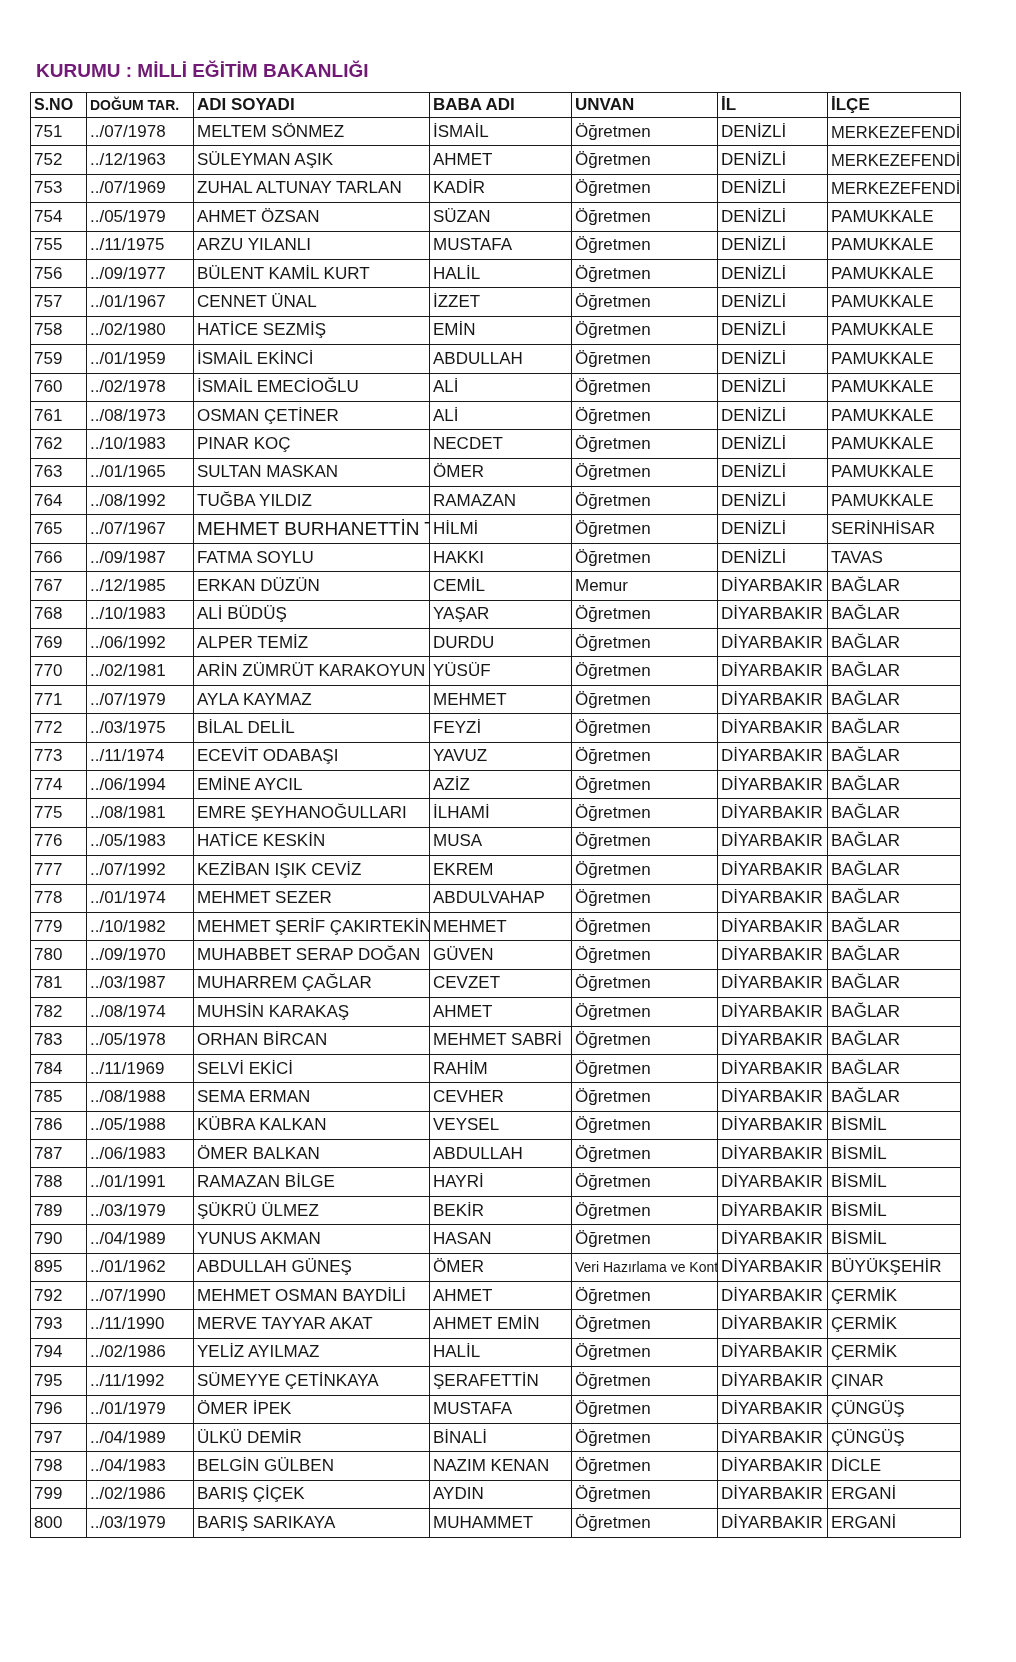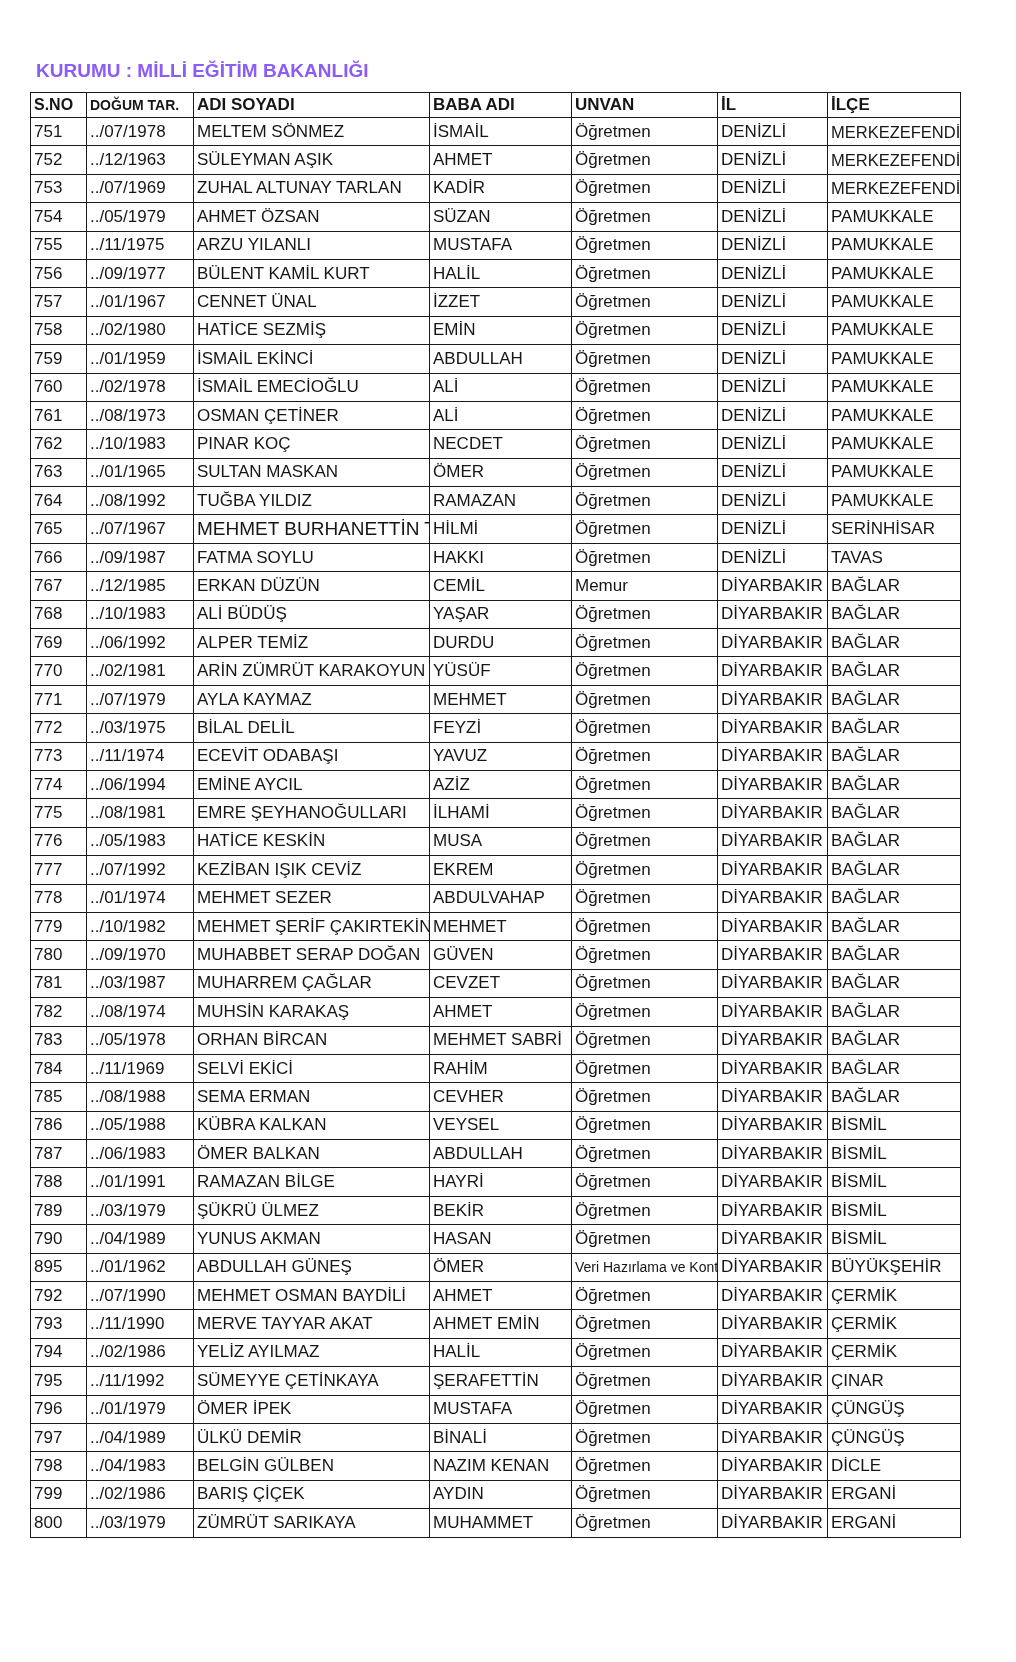--- a/index.html
+++ b/index.html
@@ -1,19 +1,19 @@
 <!DOCTYPE html>
 <html><head>
 <meta charset="utf-8">
 <style>
   html, body { margin: 0; padding: 0; background: #ffffff; }
   body { width: 1016px; height: 1662px; position: relative; overflow: hidden;
          font-family: "Liberation Sans", "DejaVu Sans", sans-serif; color: #111; }
   .title { position: absolute; left: 36px; top: 60px; font-size: 19px; font-weight: bold;
-           letter-spacing: 0px; color: #8b5cf6; }
+           letter-spacing: 0px; color: #701a75; }
   table.list { position: absolute; left: 30px; top: 92px; border-collapse: collapse;
                table-layout: fixed; width: 806px; }
   table.list td, table.list th { border: 1.3px solid #1a1a1a; padding: 0 3px; height: 27.4px;
                font-size: 17px; line-height: 26px; white-space: nowrap; overflow: hidden;
                font-weight: normal; text-align: left; color: #161616; }
   table.list th { font-weight: bold; font-size: 17px; height: 24px; line-height: 24px; }
   table.list th.sno { font-size: 16px; }
   table.list th.dob { font-size: 14px; }
   td.num { text-align: right; padding-right: 3px; }
   col.c1 { width: 56px; } col.c2 { width: 107px; } col.c3 { width: 236px; }
@@ -483,20 +483,20 @@
         <td>../02/1986</td>
         <td>BARIŞ ÇİÇEK</td>
         <td>AYDIN</td>
         <td>Öğretmen</td>
         <td>DİYARBAKIR</td>
         <td>ERGANİ</td>
       </tr>
       <tr>
         <td class="num">800</td>
         <td>../03/1979</td>
-        <td>ZÜMRÜT SARIKAYA</td>
+        <td>BARIŞ SARIKAYA</td>
         <td>MUHAMMET</td>
         <td>Öğretmen</td>
         <td>DİYARBAKIR</td>
         <td>ERGANİ</td>
       </tr>
     </tbody>
 </table>
 
 </body></html>

